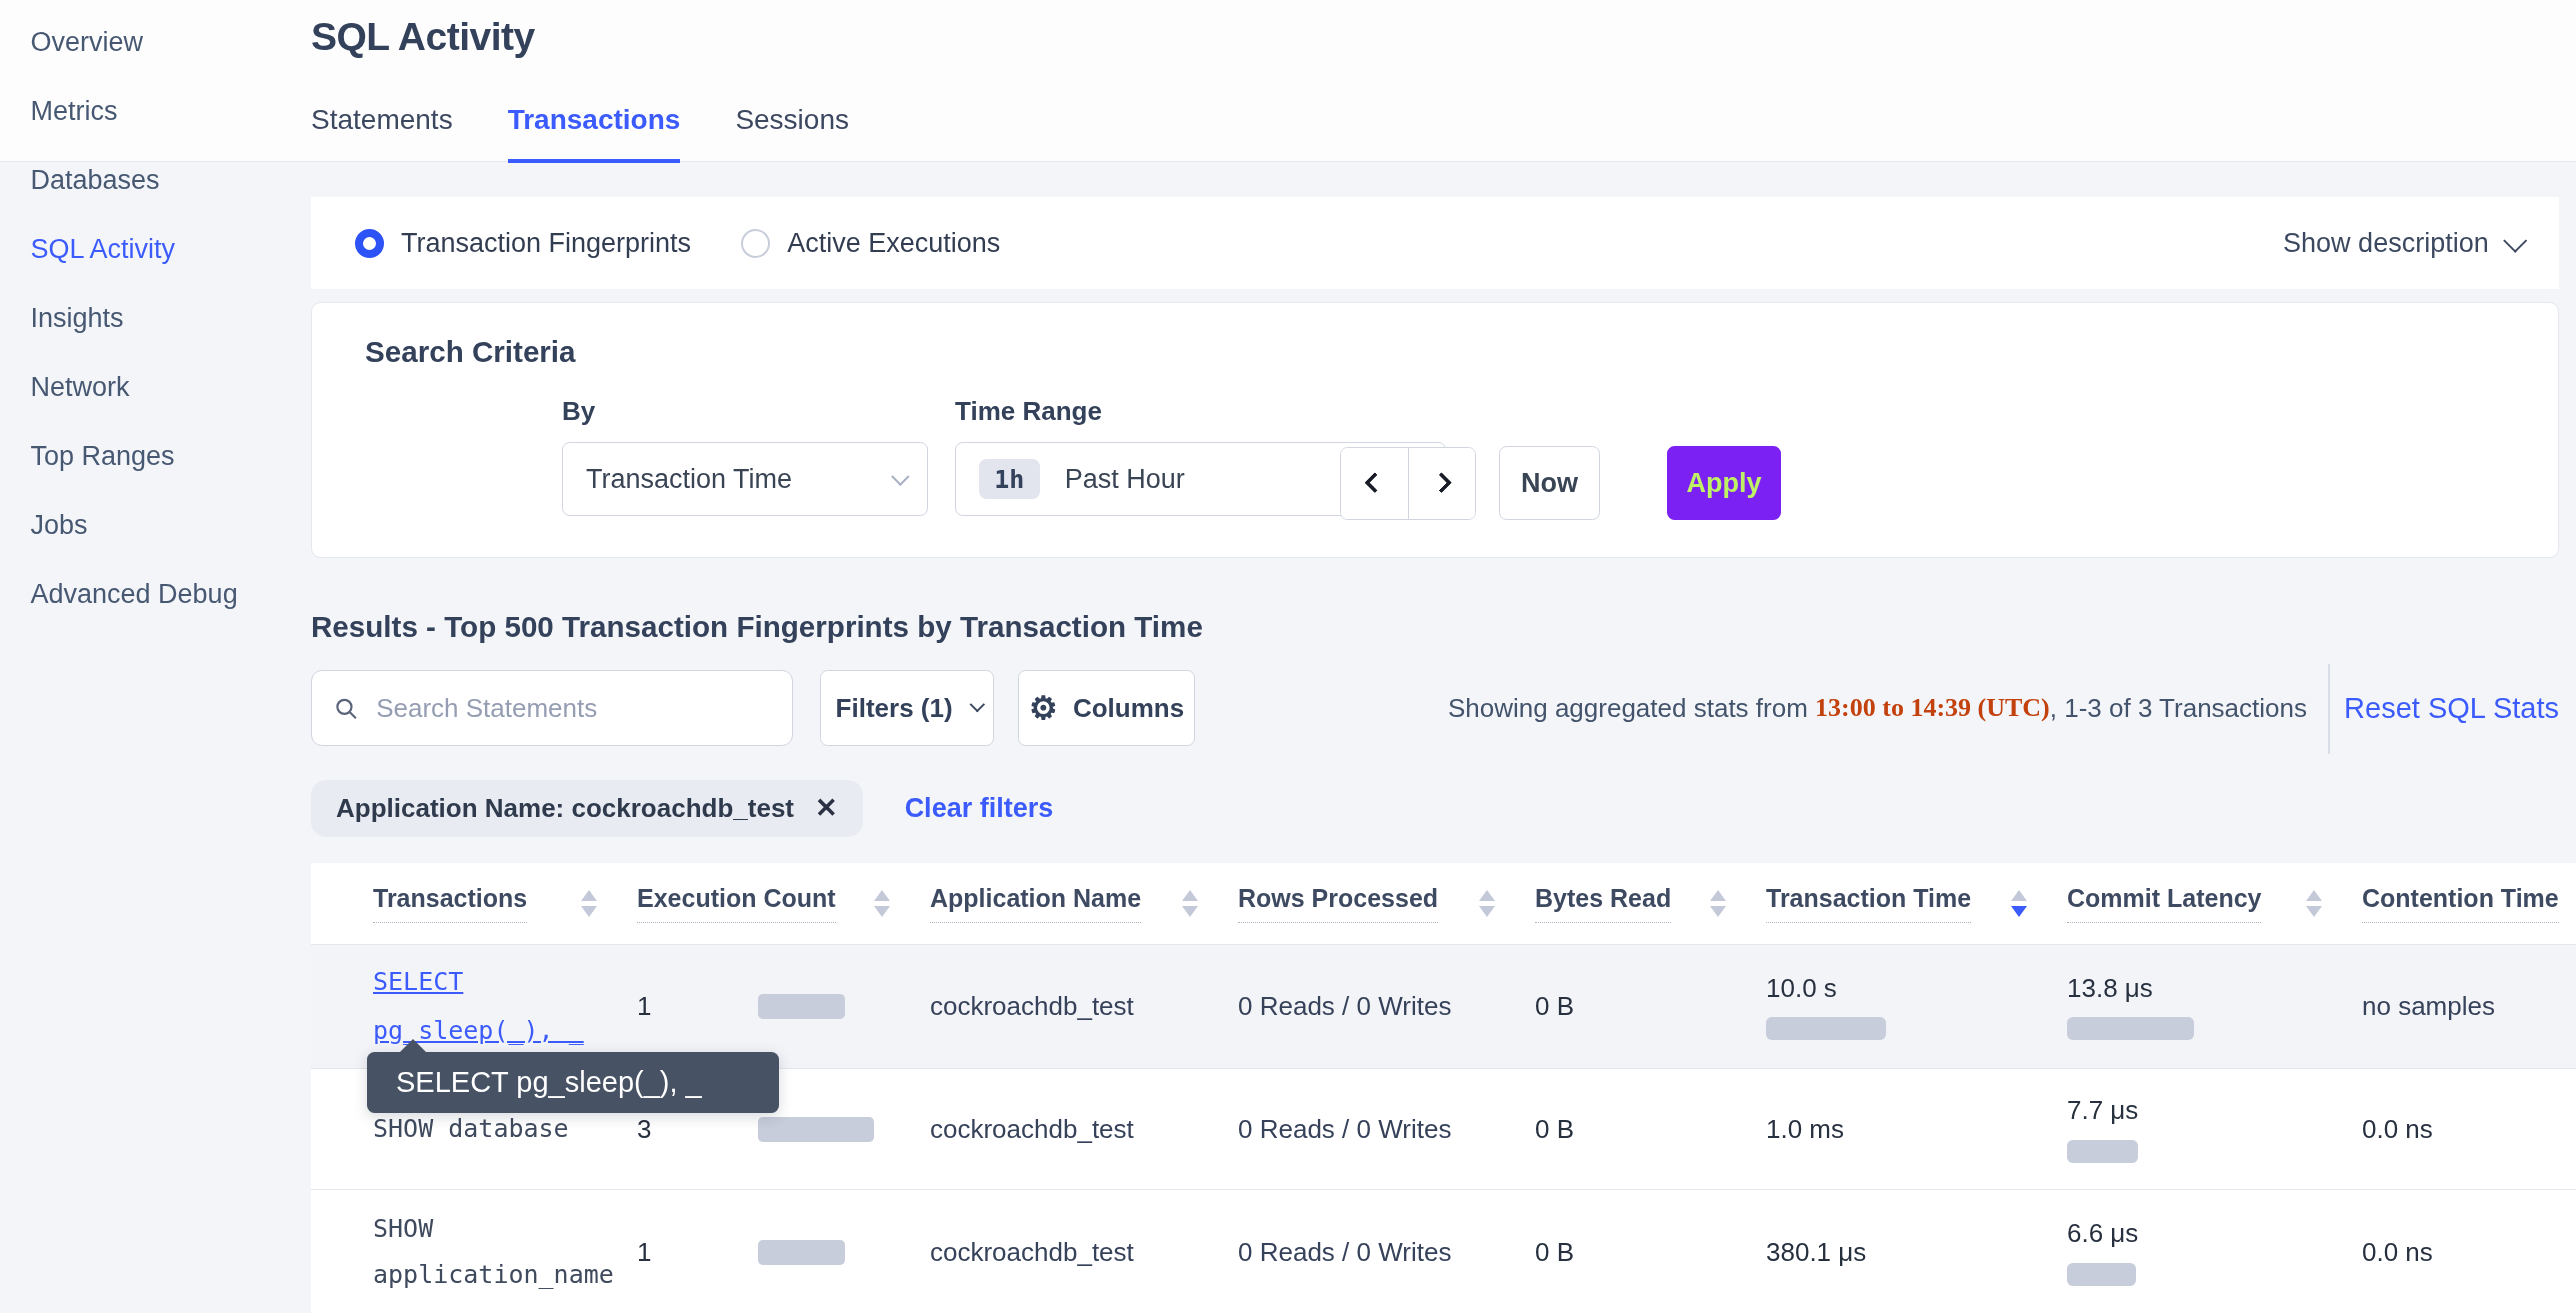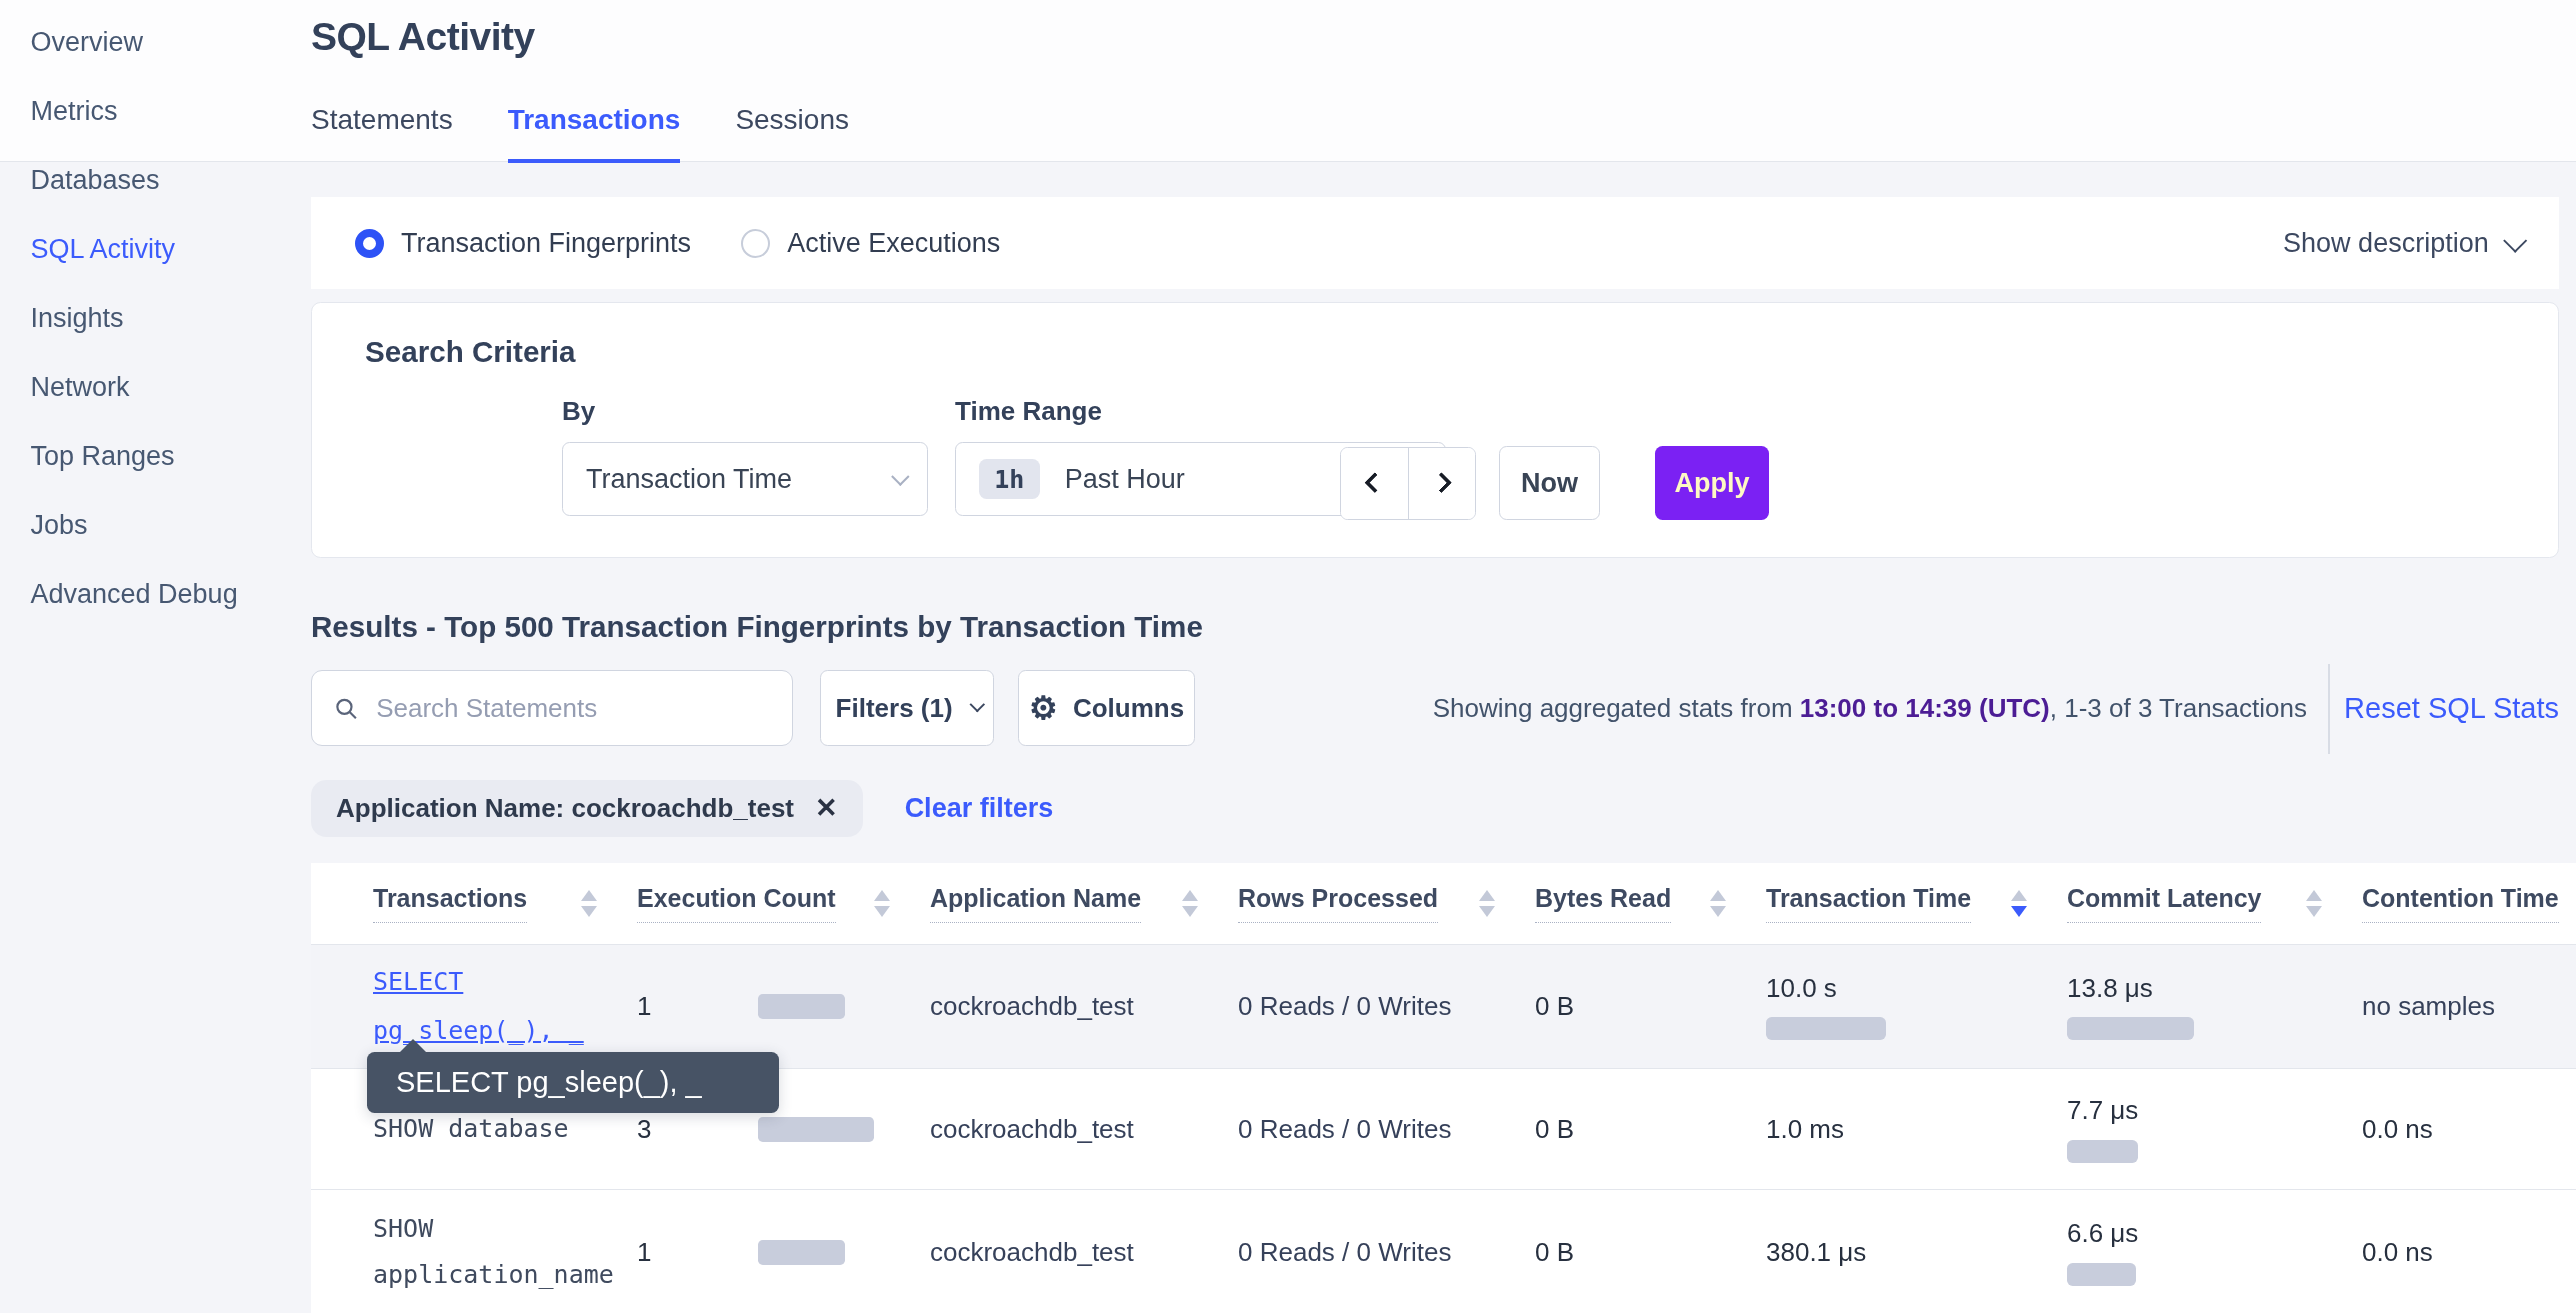--- a/index.html
+++ b/index.html
@@ -94,21 +94,21 @@
   }
   .nav-btn + .nav-btn { border-left:1.9px solid #d0d5e0; }
   .arrow { width:15.3px; height:15.3px; border-right:4.8px solid #171c26; border-bottom:4.8px solid #171c26; border-radius:1px; }
   .arrow.left  { transform:rotate(135deg); }
   .arrow.right { transform:rotate(-45deg); }
   .btn {
     height:74px; border-radius:7.6px; display:flex; align-items:center; justify-content:center;
     font-size:27px; font-weight:700; cursor:pointer;
   }
   .btn.white { background:#fff; border:1.9px solid #d0d5e0; color:#394455; width:101px; }
-  .btn.purple { background:#7b21f3; border:none; color:#fef9c3; width:114px; margin-left:32px; }
+  .btn.purple { background:#7b21f3; border:none; color:#bef264; width:114px; margin-left:44px; }
 
   
   .results-heading {
     position:absolute; left:311px; top:610px;
     font-size:29.6px; font-weight:700; color:#33415a;
   }
   .toolbar { position:absolute; left:311px; top:670px; width:2265px; height:80px; }
   .searchbox {
     position:absolute; left:0; top:0; width:482px; height:76px;
     background:#fff; border:1.9px solid #d0d5e0; border-radius:11px;
@@ -124,21 +124,21 @@
     border-radius:7.6px; display:flex; align-items:center; justify-content:center; gap:15.3px;
     font-size:26px; font-weight:700; color:#33415a; cursor:pointer;
   }
   .filters-btn { left:509px; width:174px; }
   .columns-btn { left:707px; width:177px; }
   .gear { font-size:32px; color:#33415a; line-height:1; }
   .status {
     position:absolute; right:269px; top:0; height:76px; display:flex; align-items:center;
     font-size:26px; color:#42536b; white-space:nowrap;
   }
-  .status b { color:#4c1d95; }
+  .status b { color:#c2410c;font-family:Liberation Serif, serif; }
   .v-divider { position:absolute; right:246px; top:-5.7px; height:90px; width:1.9px; background:#d8dce5; }
   .reset-link {
     position:absolute; right:17px; top:0; height:76px; display:flex; align-items:center;
     font-size:29px; color:#3b5bfc; cursor:pointer; white-space:nowrap;
   }
 
   
   .chips { position:absolute; left:311px; top:780px; display:flex; align-items:center; gap:42px; }
   .chip {
     background:#e9ebf2; border-radius:15.3px; height:57px; display:flex; align-items:center;

